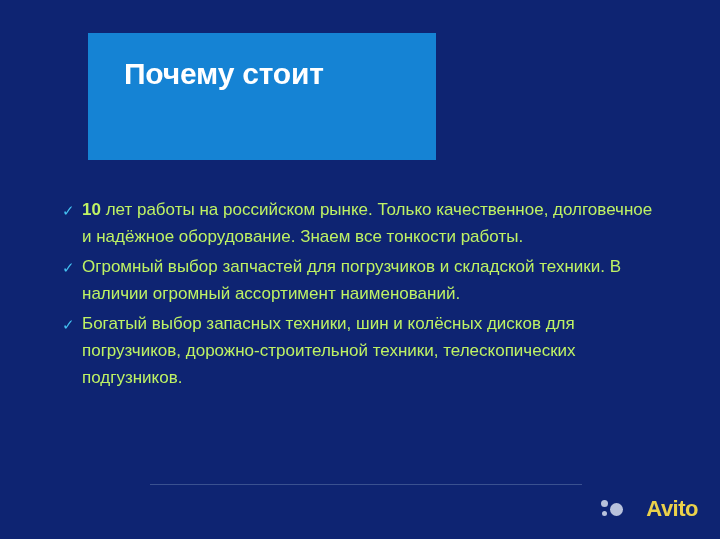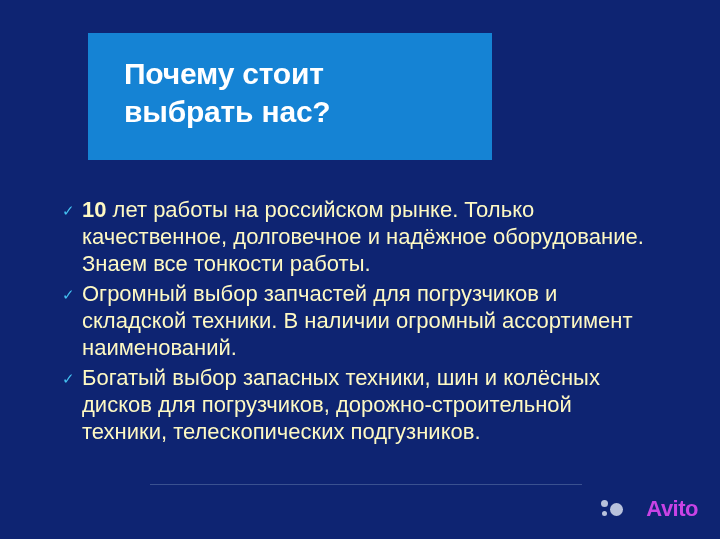--- a/index.html
+++ b/index.html
@@ -17,21 +17,21 @@
     position: relative;
     width: 720px;
     height: 539px;
     background: #0e2472;
     box-sizing: border-box;
   }
   .title-box {
     position: absolute;
     left: 88px;
     top: 33px;
-    width: 404px;
+    width: 348px;
     height: 127px;
     background: #1583d4;
     box-sizing: border-box;
     padding: 22px 0 0 36px;
   }
   .title-line {
     color: #ffffff;
     font-size: 30px;
     font-weight: bold;
     line-height: 38px;
@@ -53,22 +53,22 @@
     flex: 0 0 auto;
     width: 20px;
     color: #44c0f0;
     font-size: 15px;
     line-height: 27px;
     text-align: left;
     padding-top: 1px;
   }
   .btext {
     flex: 1 1 auto;
-    color: #fef9c3;
-    font-size: 22px;
+    color: #bef264;
+    font-size: 17px;
     line-height: 27px;
   }
   .btext b {
     font-weight: bold;
   }
   .divider {
     position: absolute;
     left: 150px;
     top: 484px;
     width: 432px;
@@ -92,35 +92,34 @@
   .wm-mark i {
     position: absolute;
     display: block;
     background: #c7d0e6;
     border-radius: 50%;
   }
   .wm-mark i.d1 { width: 7px; height: 7px; left: 0; top: 1px; }
   .wm-mark i.d2 { width: 5px; height: 5px; left: 1px; top: 12px; }
   .wm-mark i.d3 { width: 13px; height: 13px; left: 9px; top: 4px; border-radius: 50%; }
   .wm-text {
-    color: #d946ef;
+    color: #fde047;
     font-size: 22px;
     font-weight: bold;
     letter-spacing: -0.5px;
     margin-left: 18px;
   }
 </style>
 </head>
 <body>
 
 <div class="slide">
 
   <div class="title-box">
     <div class="title-line">Почему стоит</div>
-    <div class="title-line">выбрать нас?</div>
   </div>
 
   <div class="bullets">
 
     <div class="bullet">
       <span class="check">✓</span>
       <span class="btext"><b>10</b><span> лет работы на российском рынке. Только качественное, долговечное и надёжное оборудование. Знаем все тонкости работы.</span></span>
     </div>
 
     <div class="bullet">

